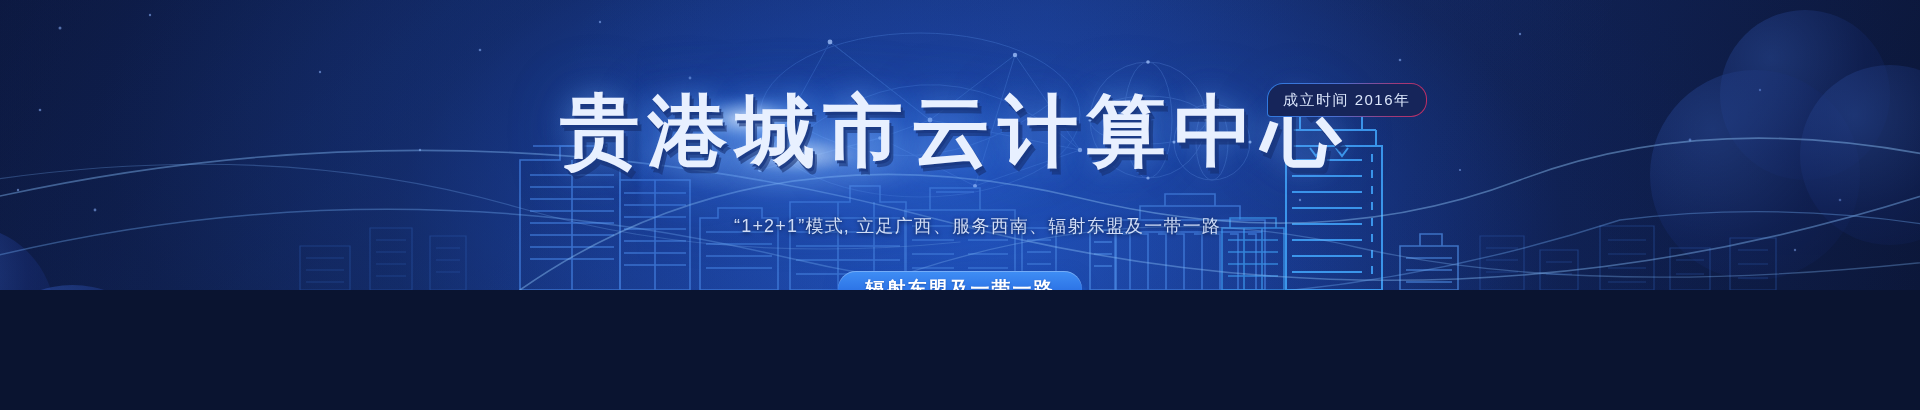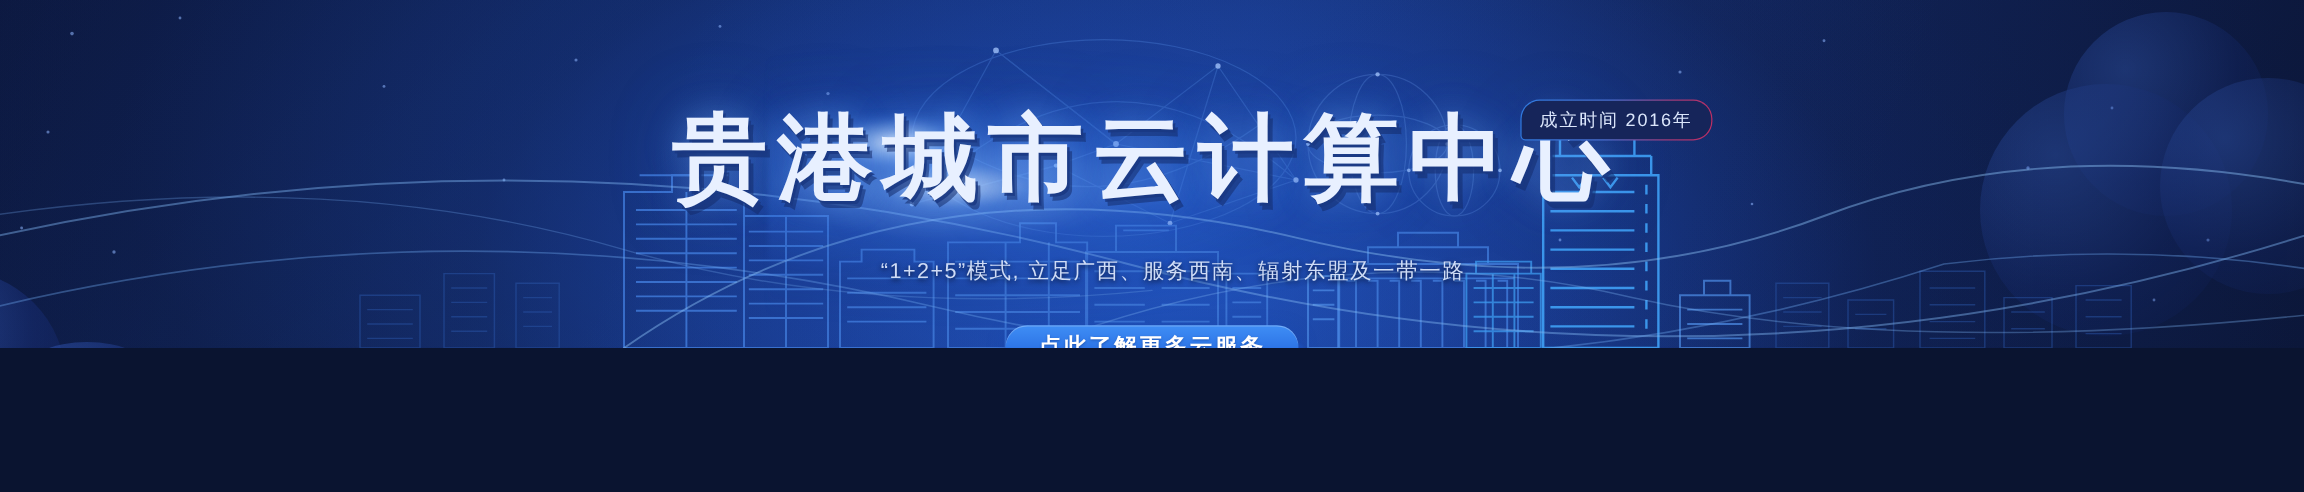--- a/index.html
+++ b/index.html
@@ -289,19 +289,19 @@
   <div class="core-glow2"></div>
 
   <div class="content">
 
     <div class="title">贵港城市云计算中心</div>
 
     <div class="badge-wrap">
       <div class="badge-inner">成立时间  2016年</div>
     </div>
 
-    <div class="subtitle">“1+2+5”模式, 立足广西、服务西南、辐射东盟及一带一路</div>
+    <div class="subtitle">“1+2+1”模式, 立足广西、服务西南、辐射东盟及一带一路</div>
 
     <div class="cta-shadow"></div>
-    <button class="cta">点此了解更多云服务</button>
+    <button class="cta">辐射东盟及一带一路</button>
 
   </div>
 </div>
 
 </body></html>

